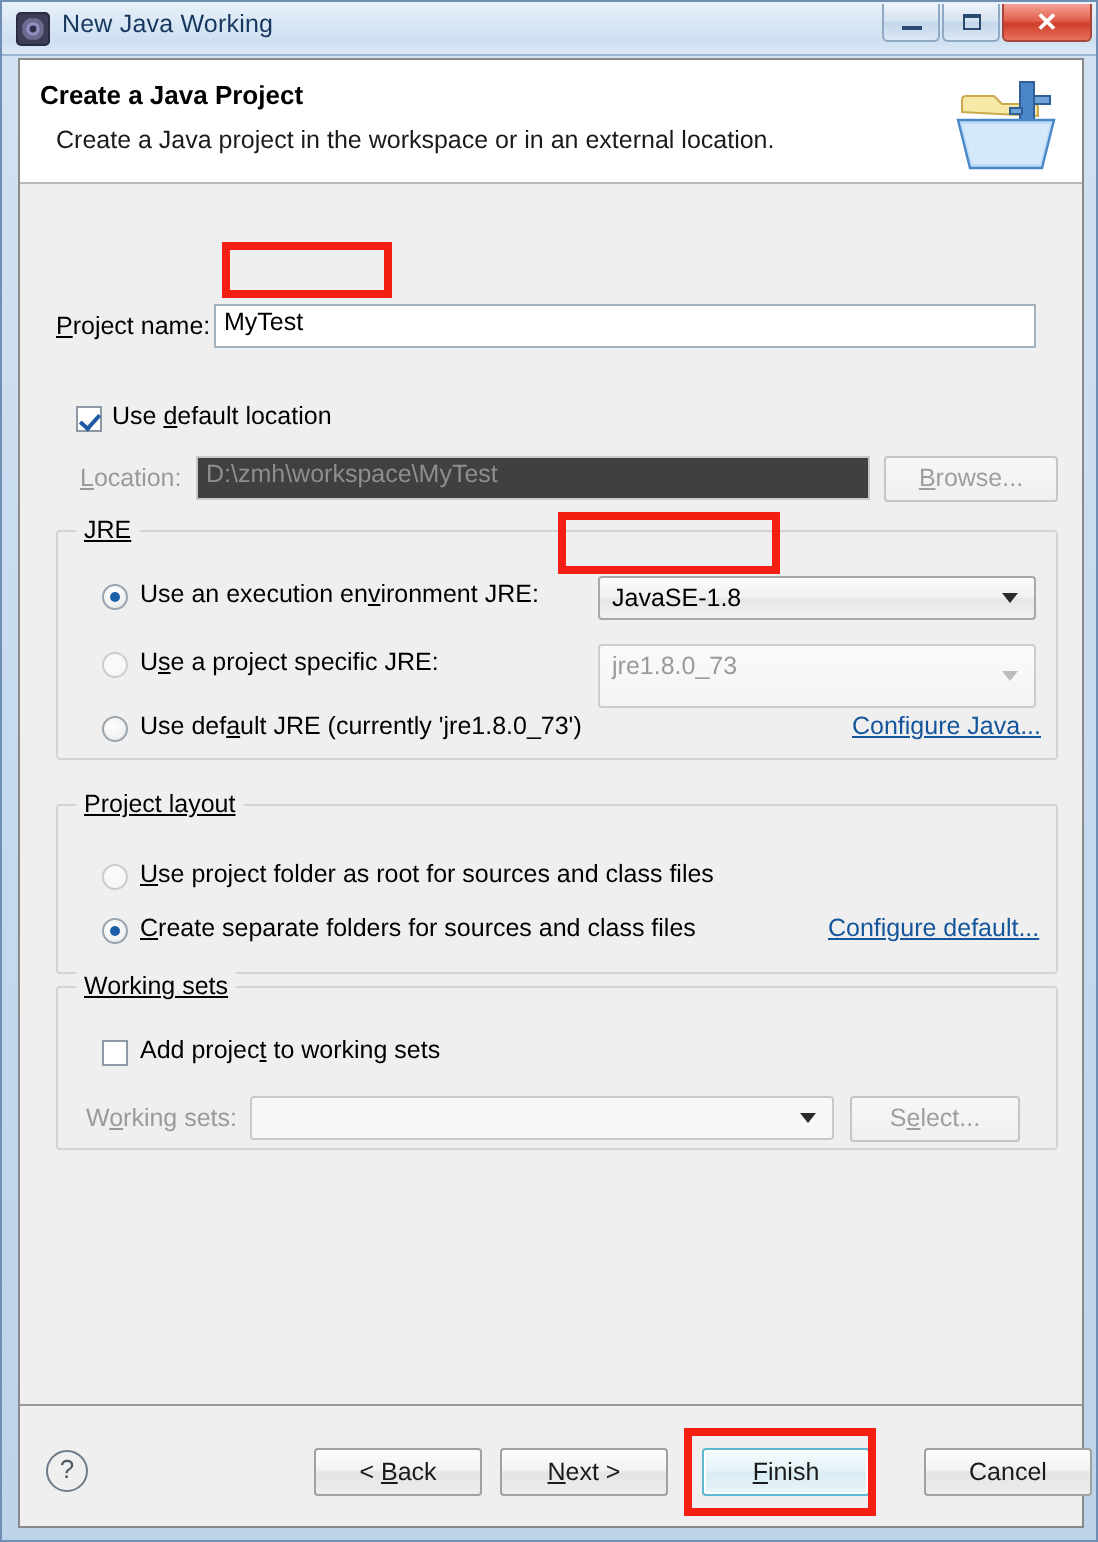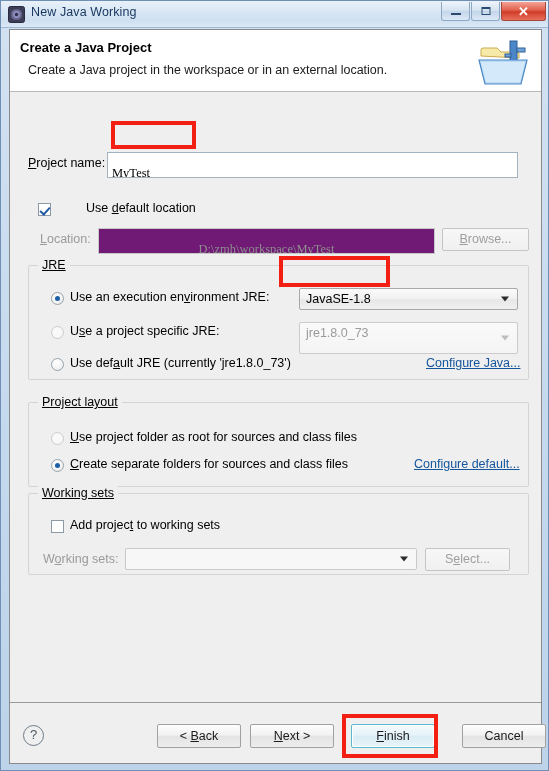--- a/index.html
+++ b/index.html
@@ -107,26 +107,26 @@
   .u { text-decoration: underline; }
 
   .row { position: absolute; }
 
   
   .tinput {
     position: absolute;
     background: #ffffff;
     border: 1px solid #a3b2bf;
     font-size: 12.5px; color: #000;
-    padding: 12px 4px;
+    padding: 0 4px;
     line-height: 17px;
-    overflow: hidden; white-space: nowrap; font-family: Liberation Serif, serif;
+    overflow: hidden; white-space: nowrap;
   }
   .tinput.dis {
-    background: #701a75; border: 1px solid #c8c8c8; color: #8e8e8e; text-align: center;
+    background: #404040; border: 1px solid #c8c8c8; color: #8e8e8e;
   }
 
   
   .btn {
     position: absolute;
     background: linear-gradient(180deg,#fdfdfd 0%,#f2f2f2 45%,#e6e6e6 52%,#efefef 100%);
     border: 1px solid #a6a6a6;
     border-radius: 2px;
     font-size: 12.5px; color: #1a1a1a;
     text-align: center;
@@ -293,21 +293,21 @@
         <path d="M4 26 L48 26 L43 46 L9 46 Z" fill="#d9edfb" opacity="0.8"></path>
       </svg>
     </div>
 
     <div class="body">
 
       <div class="lbl row" style="left:18px; top:63px;"><span class="u">P</span>roject name:</div>
       <div class="tinput" style="left:97px; top:59px; width:411px; height:22px;" title="">MyTest</div>
 
       <div class="cbox on" style="left:28px; top:110px;"></div>
-      <div class="lbl row" style="left:46px; top:108px;margin-left:30px;">
+      <div class="lbl row" style="left:46px; top:108px;">
         Use <span class="u">d</span>efault location
       </div>
 
       <div class="lbl dis row" style="left:30px; top:139px;">
         <span class="u">L</span>ocation:
       </div>
       <div class="tinput dis" style="left:88px; top:135px; width:337px; height:22px;">D:\zmh\workspace\MyTest</div>
       <div class="btn dis" style="left:432px; top:135px; width:87px; height:23px;">
         <span class="u">B</span>rowse...
       </div>

